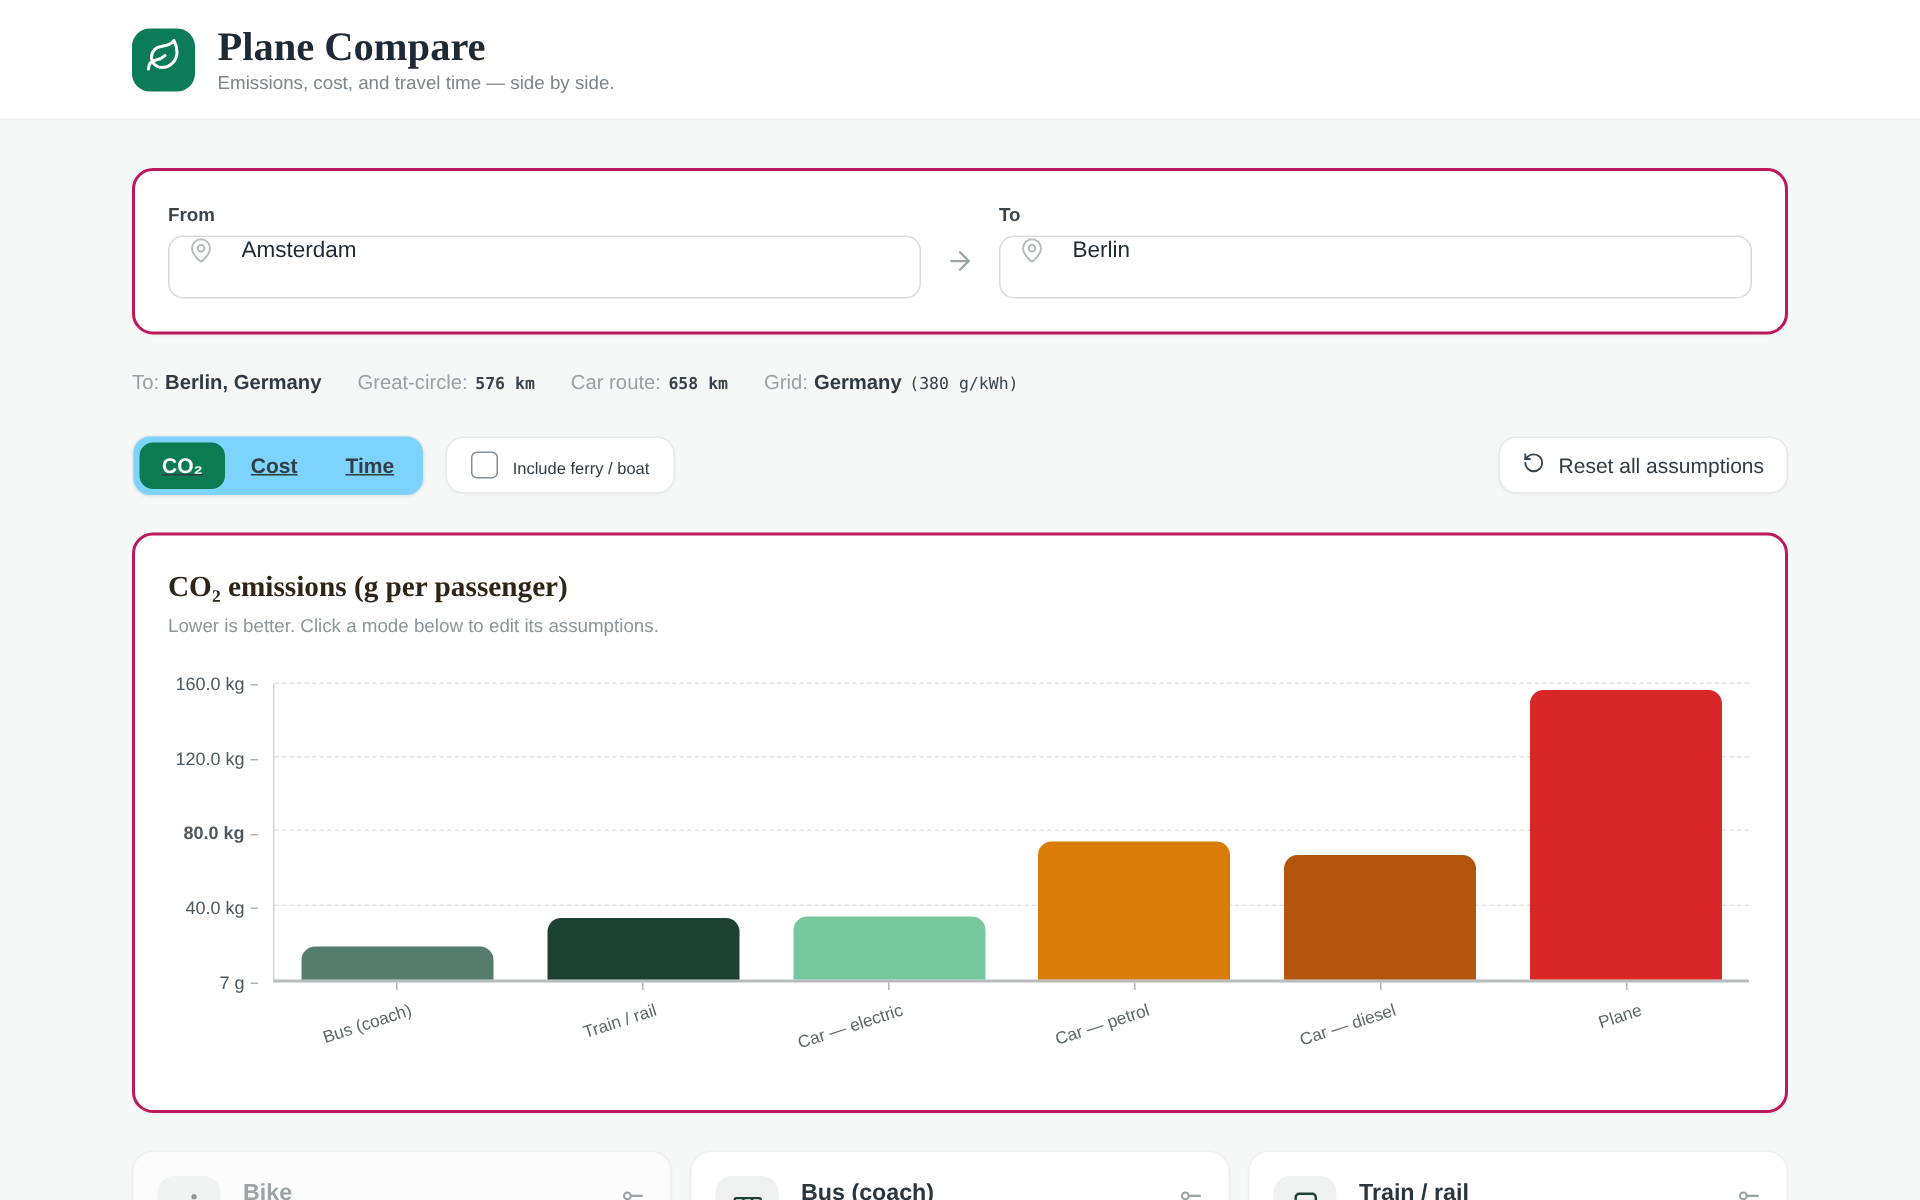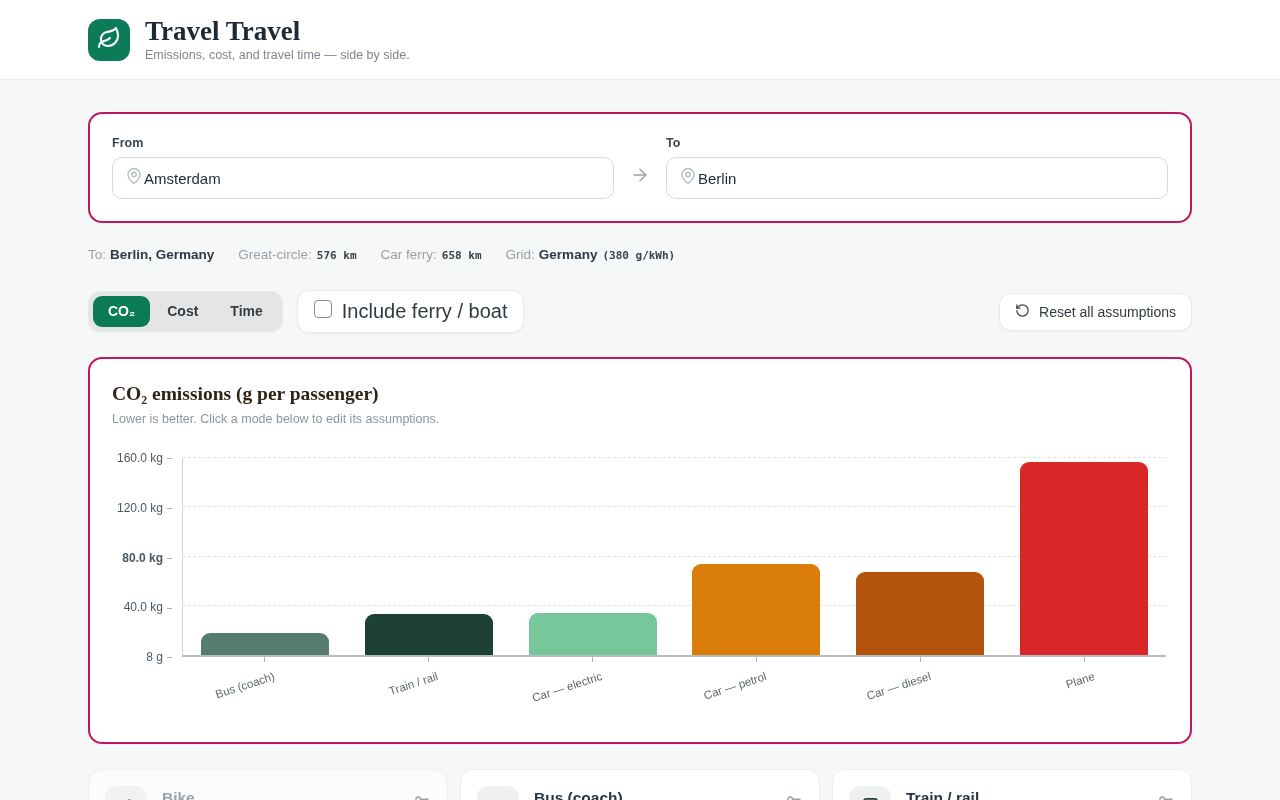--- a/index.html
+++ b/index.html
@@ -33,58 +33,58 @@
     background:#ffffff; border:2px solid #be185d; border-radius:14px;
     box-shadow:0 1px 2px rgba(20,30,25,.04);
   }
 
   
   .route-card { margin-top:32px; padding:22px; display:flex; align-items:flex-end; gap:14px; }
   .field { flex:1; }
   .field-label { font-size:12.5px; font-weight:700; color:#3b454e; margin-bottom:7px; }
   .input-wrap {
     height:42px; border:1px solid #d8dbda; border-radius:10px;
-    display:flex; align-items:center; padding:0 12px; gap:1px; background:#fff;
+    display:flex; align-items:flex-start; padding:0 12px; gap:18px; background:#fff;
   }
   .input-wrap svg { width:18px; height:18px; stroke:#b6bcc0; flex:0 0 auto; }
   .input-wrap input {
     border:none; outline:none; font-size:15px; color:#1f2933; width:100%;
     font-family:"Liberation Sans", sans-serif; background:transparent;
   }
   .arrow-sep { padding:0 2px 10px 2px; color:#9aa3a8; }
   .arrow-sep svg { width:20px; height:20px; stroke:#9aa3a8; }
 
   
   .summary {
     margin-top:24px; display:flex; align-items:baseline; gap:24px;
     font-size:13.5px; color:#9aa1a6; white-space:nowrap;
   }
   .summary .lbl { color:#9aa1a6; }
   .summary .val { color:#2f3a42; font-weight:700; margin-left:4px; }
   .summary .mono {
     font-family:"DejaVu Sans Mono", monospace; font-size:11px; color:#39434b;
     font-weight:700; margin-left:5px;
   }
-  .summary .mono.plain { font-weight:700;text-align:center; }
+  .summary .mono.plain { font-weight:400;text-align:center; }
 
   
   .controls { margin-top:28px; display:flex; align-items:center; gap:14px; }
   .tab-group {
-    display:flex; gap:2px; background:#e5e5e5; border:1px solid #e7eae9;
-    border-radius:12px; padding:4px; box-shadow:0 1px 2px rgba(20,30,25,.04);
+    display:flex; gap:2px; background:#7dd3fc; border:1px solid #e7eae9;
+    border-radius:12px; padding:4px; box-shadow:0 1px 2px rgba(20,30,25,.04);text-decoration:underline;
   }
   .tab {
     padding:7px 15px; border-radius:9px; font-size:14px; font-weight:700;
     color:#323d46; cursor:pointer; line-height:1.2;
   }
   .tab.active { background:#0b7b53; color:#ffffff; }
   .ferry-card {
-    display:flex; align-items:flex-start; gap:10px; background:#fff;
+    display:flex; align-items:flex-end; gap:10px; background:#fff;
     border:1px solid #e7eae9; border-radius:12px; padding:9px 16px;
-    box-shadow:0 1px 2px rgba(20,30,25,.04); font-size:20px; color:#2f3a42;
+    box-shadow:0 1px 2px rgba(20,30,25,.04); font-size:11px; color:#2f3a42;
   }
   .checkbox {
     width:18px; height:18px; border:1.6px solid #828c92; border-radius:4px; background:#fff;
   }
   .reset-btn {
     margin-left:auto; display:flex; align-items:center; gap:9px;
     background:#fff; border:1px solid #e7eae9; border-radius:12px;
     padding:9px 15px; font-size:14px; color:#2f3a42;
     box-shadow:0 1px 2px rgba(20,30,25,.04); cursor:pointer;
   }
@@ -160,21 +160,21 @@
 <div class="header">
   <div class="logo">
     <span>
       <svg viewBox="0 0 24 24" fill="none" stroke-width="2" stroke-linecap="round" stroke-linejoin="round">
         <path d="M11 20A7 7 0 0 1 9.8 6.1C15.5 5 17 4.48 19 2c1 2 2 4.18 2 8 0 5.5-4.78 10-10 10Z"></path>
         <path d="M2 21c0-3 1.85-5.36 5.08-6C9.5 14.52 12 13 13 12"></path>
       </svg>
     </span>
   </div>
   <div class="header-text">
-    <div class="app-title">Travel Travel</div>
+    <div class="app-title">Plane Compare</div>
     <div class="app-subtitle">Emissions, cost, and travel time — side by side.</div>
   </div>
 </div>
 
 <div class="page">
 
   <div class="card route-card">
     <div class="field">
       <div class="field-label">From</div>
       <div class="input-wrap">
@@ -208,21 +208,21 @@
   </div>
 
   <div class="summary">
     <span>
       <span class="lbl">To:</span><span class="val">Berlin, Germany</span>
     </span>
     <span>
       <span class="lbl">Great-circle:</span><span class="mono">576 km</span>
     </span>
     <span>
-      <span class="lbl">Car ferry:</span><span class="mono">658 km</span>
+      <span class="lbl">Car route:</span><span class="mono">658 km</span>
     </span>
     <span>
       <span class="lbl">Grid:</span><span class="val">Germany</span><span class="mono plain">(380 g/kWh)</span>
     </span>
   </div>
 
   <div class="controls">
     <div class="tab-group">
         <div class="tab active">CO₂</div>
         <div class="tab">Cost</div>
@@ -241,21 +241,21 @@
       </span>
       <span>Reset all assumptions</span>
     </button>
   </div>
 
   <div class="card chart-card">
     <div class="chart-title">CO₂ emissions (g per passenger)</div>
     <div class="chart-subtitle">Lower is better. Click a mode below to edit its assumptions.</div>
     <div class="chart-area">
       <div class="y-axis">
-          <div class="y-tick" style="bottom: 0%;">8 g</div>
+          <div class="y-tick" style="bottom: 0%;">7 g</div>
           <div class="y-tick" style="bottom: 25%; margin-left: 13px;">40.0 kg</div>
           <div class="y-tick" style="bottom: 50%; font-weight: bold;">80.0 kg</div>
           <div class="y-tick" style="bottom: 75%;">120.0 kg</div>
           <div class="y-tick" style="bottom: 100%;">160.0 kg</div>
         </div>
       <div class="plot">
           <div class="gridline" style="bottom: 100%;"></div>
           <div class="gridline" style="bottom: 75%;"></div>
           <div class="gridline" style="bottom: 50%;"></div>
           <div class="gridline" style="bottom: 25%;"></div>

